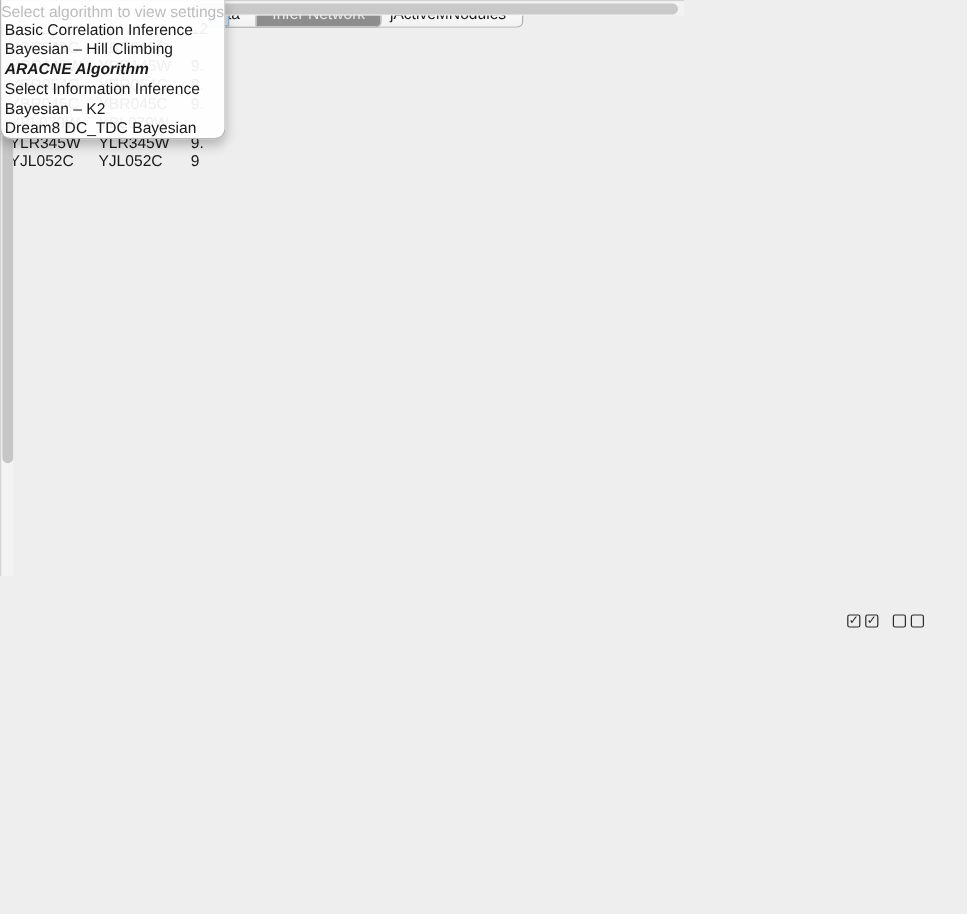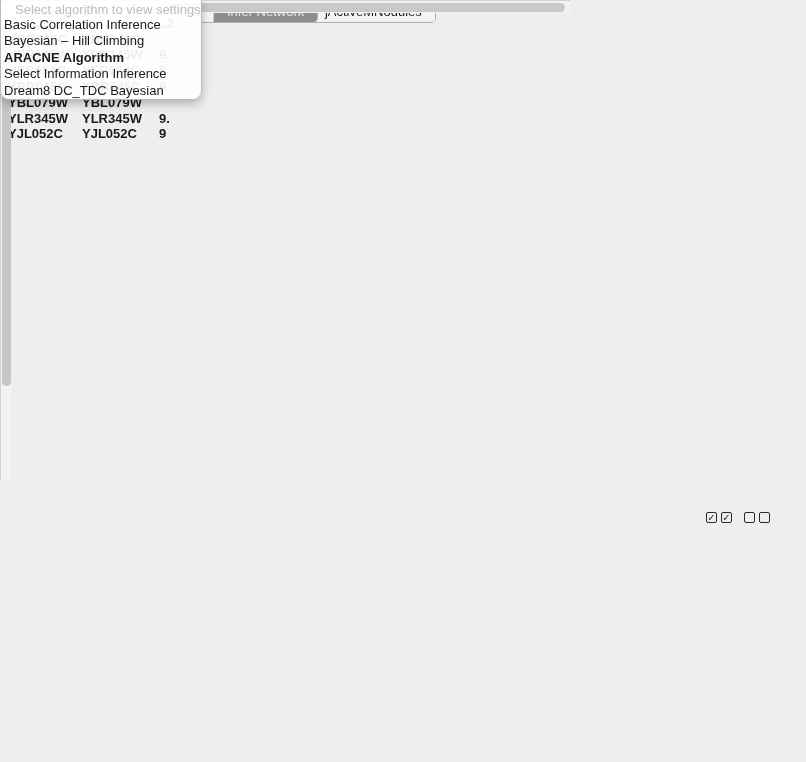--- a/index.html
+++ b/index.html
@@ -23,23 +23,23 @@
     border-left:1px solid #c9c9c9; display:flex; align-items:center; gap:5px; background:linear-gradient(#fdfdfd,#f2f2f2); }
   .tab:first-child { border-left:none; }
   .tab.selected { background:#8d8d8d; color:#e9e9e5; }
   #top-tabs { left:86; }
   #bottom-tabs { left:148; top:707; }
 
   
   .overlay { left:18; top:57; width:560; height:115; background:rgba(255,255,255,.93);
     border:1px solid #b9b9b9; border-top:none; border-radius:0 0 9px 9px;
     box-shadow:0 4px 10px rgba(0,0,0,.25); z-index:50; }
-  .overlay-placeholder { width:100%; text-align:center; padding-top:2px; color:#bdbdbd; font-size:13px;padding-left:14px; }
+  .overlay-placeholder { width:100%; text-align:center; padding-top:2px; color:#bdbdbd; font-size:13px; }
   .algo-item { padding-left:3px; line-height:16.4px; font-size:13px; white-space:nowrap; }
-  .algo-item.bold { font-weight:bold; }
+  .algo-item.bold { font-weight:bold;font-style:italic; }
 
   
   .ghost-group { left:14; top:88; width:584; height:94; border:1px solid #c9c9c9; z-index:5; }
   .focus-combo { left:300; top:96; width:296; height:27px; background:#fff; border:1px solid #9fb6d6;
     border-radius:6px; box-shadow:0 0 0 3px rgba(106,160,222,.8); z-index:6; }
   .ghost-combo { left:30; top:151; width:558; height:26px; background:#f7f7f7; border:1px solid #c2c2c2;
     border-radius:6px; z-index:6; line-height:24px; padding-left:14px; color:#c4c4c4; }
 
   
   .content-panel { left:10; top:58; width:596; height:646; border:1px solid #b0b0b0;
@@ -77,21 +77,21 @@
   .col-icon::after { content:""; position:absolute; left:5.5px; top:0; width:2px; height:13px; background:#1a1a1a; }
   .cb-icon { position:absolute; width:11px; height:11px; border:1.5px solid #2a2a2a; border-radius:2px;
     font-size:10px; line-height:9px; text-align:center; color:#2a2a2a; z-index:2; }
   .doc-icon { left:796; top:505; width:18px; height:20px; border:2px solid #1a1a1a; border-radius:2px; z-index:2; }
 
   .tbl-header { left:634; top:539; width:178; height:22px; display:flex; background:var(--header-blue);
     border-top:1px solid #9db4c6; border-bottom:1px solid #9db4c6; z-index:1; }
   .th { border-right:1px solid #a5bac9; text-align:center; line-height:21px; font-size:13px;
     overflow:hidden; white-space:nowrap; }
   .tbl-body { left:634; top:561; width:178; height:142px; overflow:hidden; z-index:1; }
-  .tr { display:flex; height:15.8px; line-height:15.8px; font-size:13px; white-space:nowrap;font-weight:bold; }
+  .tr { display:flex; height:15.8px; line-height:15.8px; font-size:13px; white-space:nowrap; }
   .td { overflow:hidden; white-space:nowrap; padding-left:8px; }
   .tbl-hscroll { left:633; top:703; width:179px; height:14px; background:#ededed; border-top:1px solid #cfcfcf; z-index:3; }
   .tbl-hscroll .thumb { position:absolute; left:4px; top:2px; width:163px; height:9px; background:#c4c4c4; border-radius:5px; }
 
   .dock-icon { left:7; top:751; width:16px; height:16px; border:2px solid #9a9a9a; border-radius:2px; background:#e8e8e8; }
 </style>
 </head>
 <body>
 
 <div class="abs win"></div>
@@ -204,20 +204,21 @@
     </div>
   </div>
 
 <div class="abs overlay">
   <div class="overlay-placeholder">Select algorithm to view settings</div>
   <div id="algo-list">
       <div class="algo-item">Basic Correlation Inference</div>
       <div class="algo-item">Bayesian – Hill Climbing</div>
       <div class="algo-item bold">ARACNE Algorithm</div>
       <div class="algo-item">Select Information Inference</div>
+      <div class="algo-item">Bayesian – K2</div>
       <div class="algo-item">Dream8 DC_TDC Bayesian</div>
     </div>
 </div>
 
 <div class="abs splitter-arrow"></div>
 
 <div class="abs net-frame"></div>
 <div class="abs net-titlebar">
   <div class="light red"></div>
   <div class="light yellow"></div>

